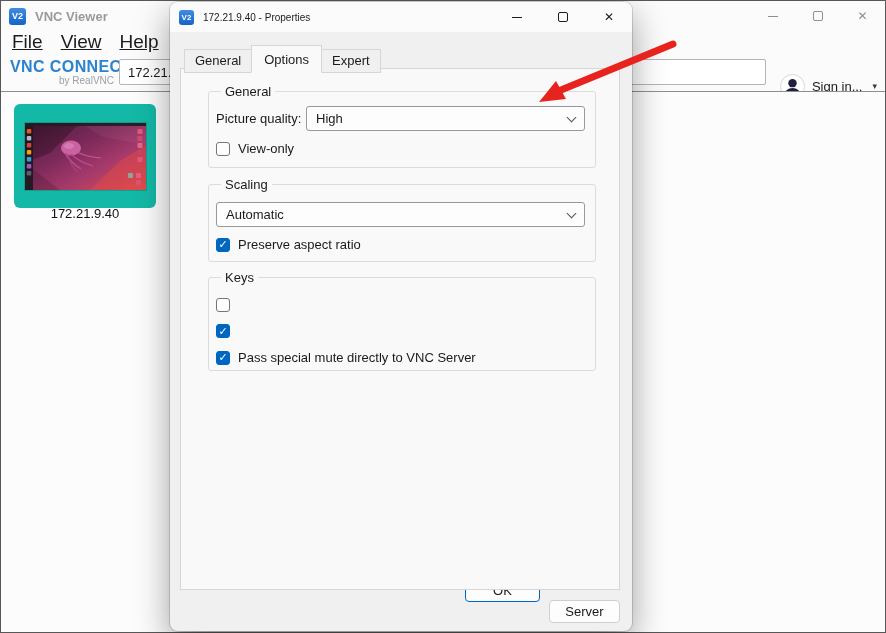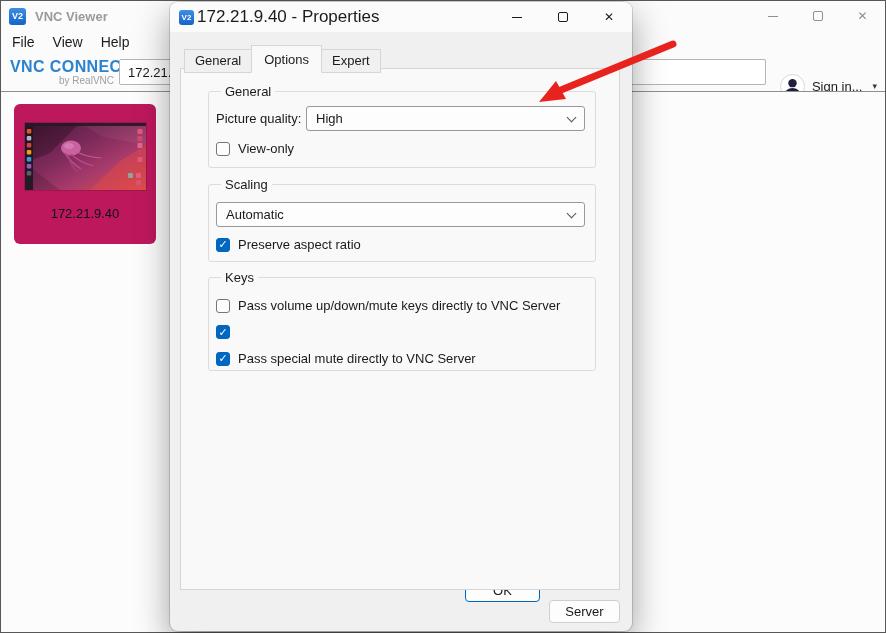--- a/index.html
+++ b/index.html
@@ -15,46 +15,46 @@
   .mw-titlebar { position:absolute; top:0; left:0; right:0; height:30px; background:#fbfbfb; display:flex; align-items:center; padding-left:8px; }
   .badge { width:17px; height:17px; border-radius:3px; background:linear-gradient(180deg,#3f8ee2,#1663c7); color:#fff; font-size:9px; font-weight:bold; display:flex; align-items:center; justify-content:center; flex:none; }
   .mw-title { color:#9a9a9a; font-size:13px; margin-left:9px;font-weight:bold; }
   .win-controls { margin-left:auto; display:flex; height:30px; }
   .winbtn { width:45px; height:30px; display:flex; align-items:center; justify-content:center; color:#8f8f8f; background:transparent; border:none; font-size:13px; }
   .ic-min { width:10px; height:1px; background:currentColor; display:block; }
   .ic-max { width:10px; height:10px; border:1px solid currentColor; border-radius:2px; display:block; }
   .ic-close-glyph { font-size:12px; line-height:1; }
 
   .mw-menubar { position:absolute; top:30px; left:0; right:0; height:22px; display:flex; align-items:center; padding-left:2px; background:#fbfbfb; }
-  .menu-item { font-size:14px; color:#1c1c1c; padding:0 9px; height:22px; display:flex; align-items:center; }
+  .menu-item { font-size:19px; color:#1c1c1c; padding:0 9px; height:22px; display:flex; align-items:center;text-decoration:underline; }
 
   .mw-toolbar { position:absolute; top:52px; left:0; right:0; height:38px; background:#fbfbfb; }
   .logo { position:absolute; left:9px; top:5px; width:104px; }
   .logo-name { font-size:16px; font-weight:bold; color:#2b83cf; letter-spacing:0.4px; white-space:nowrap; }
   .logo-by { font-size:10px; color:#9aa0a6; text-align:right; margin-top:-1px; }
   .address-input { position:absolute; left:118px; top:6px; width:647px; height:26px; border:1px solid #b5b5b5; border-radius:2px; background:#fff; font-family:"Liberation Sans",sans-serif; font-size:13px; color:#1a1a1a; padding:0 8px; outline:none; }
   .signin { position:absolute; right:8px; top:19px; height:28px; display:flex; align-items:center; gap:7px; font-size:13px; color:#1a1a1a; background:transparent; border:none; }
   .avatar { width:25px; height:25px; border-radius:50%; overflow:hidden; background:#fff; border:1px solid #d9d9d9; flex:none; }
   .avatar svg { display:block; }
   .signin-initial { text-decoration:underline; }
   .caret { font-size:9px; color:#3a3a3a; margin-left:3px; }
 
   .mw-separator { position:absolute; top:90px; left:0; right:0; height:1px; background:#8f8f8f; }
   .mw-content { position:absolute; top:91px; left:0; right:0; bottom:0; background:#fcfcfc; }
 
-  .thumb-card { position:absolute; left:13px; top:12px; width:142px; height:140px; background:#be185d; border-radius:6px; }
+  .thumb-card { position:absolute; left:13px; top:12px; width:142px; height:104px; background:#14b8a6; border-radius:6px; }
   .thumb-shot { position:absolute; left:11px; top:19px; width:121px; height:67px; box-shadow:0 0 0 1px rgba(0,0,0,.15); }
   .thumb-shot svg { display:block; }
   .thumb-label { position:absolute; left:0; right:0; top:102px; text-align:center; font-size:13px; color:#111; }
 
   
   .dialog { position:absolute; left:170px; top:2px; width:462px; height:629px; background:#f0f0f0; border-radius:8px; box-shadow:0 12px 34px rgba(0,0,0,.38), 0 0 0 1px rgba(0,0,0,.14); z-index:10; }
   .dlg-titlebar { height:30px; display:flex; align-items:center; background:#fbfbfb; border-radius:8px 8px 0 0; padding-left:9px; }
   .dlg-badge { width:15px; height:15px; font-size:8px; }
-  .dlg-title { font-size:17px; color:#1b1b1b; margin-left:3px; }
+  .dlg-title { font-size:10px; color:#1b1b1b; margin-left:9px; }
   .dlg-controls { margin-left:auto; display:flex; }
   .dlg-btn { width:46px; height:30px; display:flex; align-items:center; justify-content:center; color:#1b1b1b; background:transparent; border:none; }
 
   .tabbar { position:absolute; left:14px; top:43px; display:flex; align-items:flex-end; z-index:3; }
   .tab { font-size:13px; color:#1b1b1b; background:#f0f0f0; border:1px solid #d6d6d6; padding:3px 10px 4px; margin-right:-1px; margin-bottom:-1px; position:relative; }
   .tab.active { background:#f9f9f9; border-bottom-color:#f9f9f9; padding:6px 12px 5px; z-index:4; }
 
   .tabpage { position:absolute; left:10px; top:66px; width:440px; height:522px; background:#f9f9f9; border:1px solid #d6d6d6; z-index:1; }
 
   fieldset { position:absolute; left:27px; width:388px; border:1px solid #dcdcdc; border-radius:3px; padding:0 10px 0 7px; background:transparent; }
@@ -240,21 +240,20 @@
               <span class="tick">✓</span>
             </span>
           <span>Preserve aspect ratio</span>
         </div>
       </fieldset>
 
       <fieldset class="fs-keys">
         <legend>Keys</legend>
         <div class="cb-row keys-row1">
           <span class="checkbox"></span>
-          <span>Pass volume up/down/mute keys directly to VNC Server</span>
         </div>
         <div class="cb-row keys-row">
           <span class="checkbox checked">
               <span class="tick">✓</span>
             </span>
         </div>
         <div class="cb-row keys-row">
           <span class="checkbox checked">
               <span class="tick">✓</span>
             </span>

